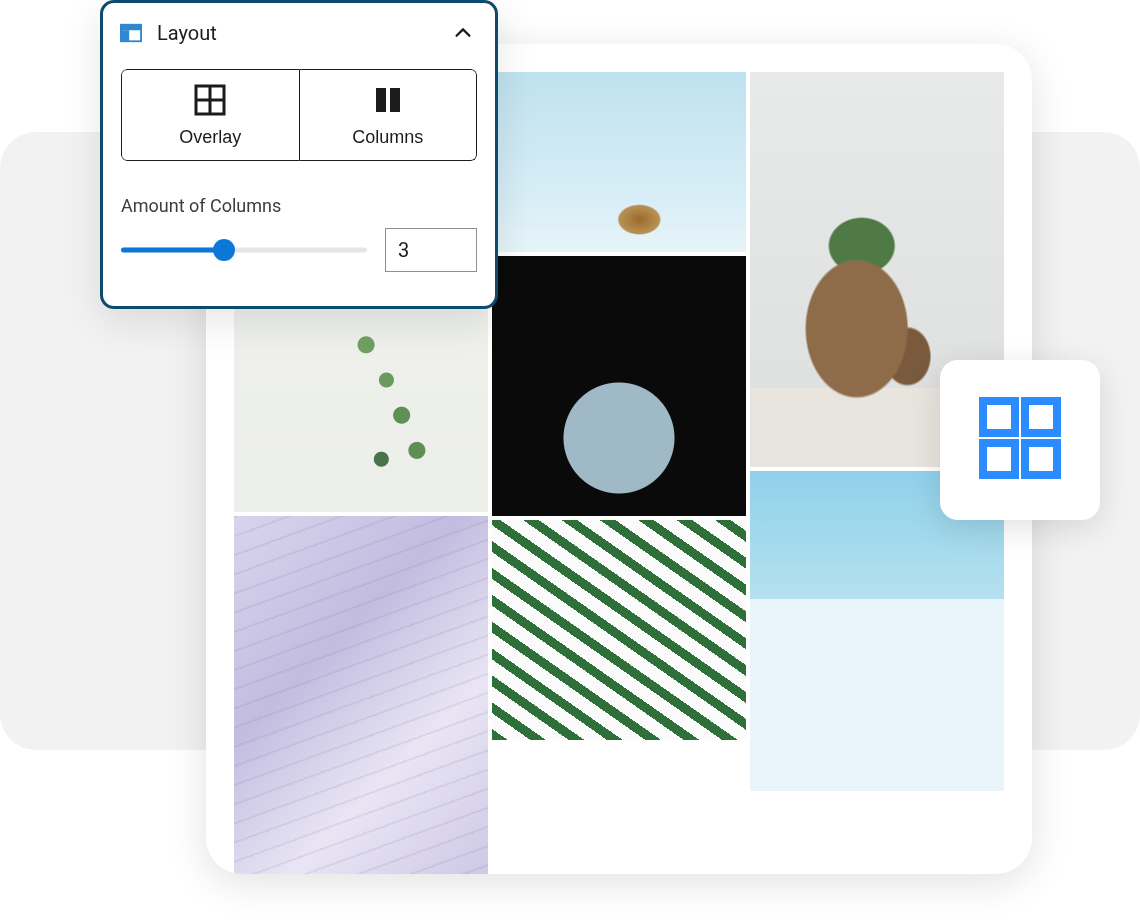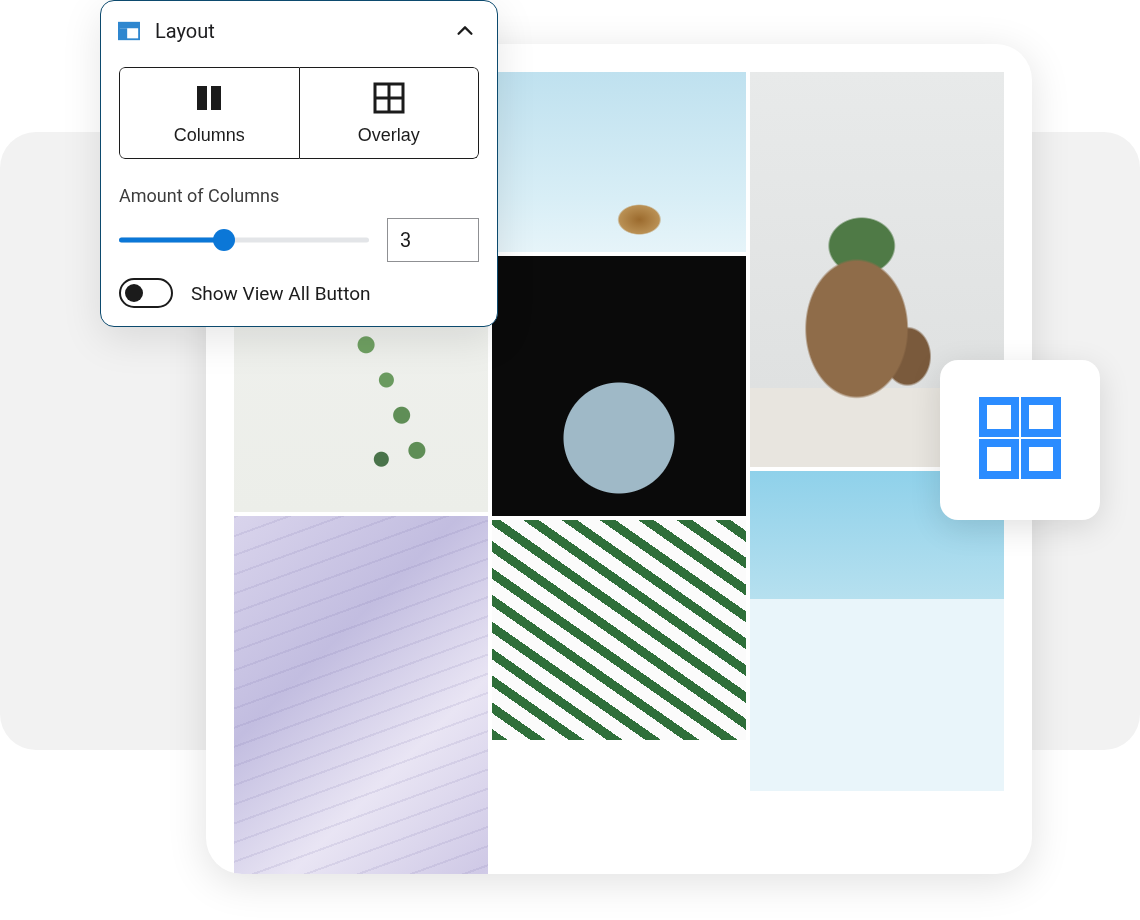--- a/index.html
+++ b/index.html
@@ -100,21 +100,21 @@
       justify-content: center;
     }
     .grid-badge svg { width: 82px; height: 82px; }
 
     .panel {
       position: absolute;
       left: 100px;
       top: 0;
       width: 398px;
       background: #fff;
-      border: 1px solid #0c4a6e;
+      border: 3px solid #0c4a6e;
       border-radius: 14px;
       box-shadow: 0 12px 40px rgba(0,0,0,0.10);
       padding: 0 0 18px 0;
     }
 
     .panel-header {
       display: flex;
       align-items: center;
       height: 60px;
       padding: 0 18px 0 16px;
@@ -242,51 +242,45 @@
         </svg>
     </span>
   </div>
 
   <div class="panel-body">
 
     <div class="seg">
       <button>
         <span class="sicon">
           <svg viewBox="0 0 34 34">
-              <rect x="5" y="5" width="10" height="24" fill="#1b1b1b"></rect>
-              <rect x="19" y="5" width="10" height="24" fill="#1b1b1b"></rect>
-            </svg>
-        </span>
-        <span>Columns</span>
-      </button>
-      <button>
-        <span class="sicon">
-          <svg viewBox="0 0 34 34">
               <rect x="3" y="3" width="28" height="28" fill="none" stroke="#1b1b1b" stroke-width="3"></rect>
               <line x1="17" y1="3" x2="17" y2="31" stroke="#1b1b1b" stroke-width="3"></line>
               <line x1="3" y1="17" x2="31" y2="17" stroke="#1b1b1b" stroke-width="3"></line>
             </svg>
         </span>
         <span>Overlay</span>
       </button>
+      <button>
+        <span class="sicon">
+          <svg viewBox="0 0 34 34">
+              <rect x="5" y="5" width="10" height="24" fill="#1b1b1b"></rect>
+              <rect x="19" y="5" width="10" height="24" fill="#1b1b1b"></rect>
+            </svg>
+        </span>
+        <span>Columns</span>
+      </button>
     </div>
 
-    <div class="label" style="margin-top:26px">Amount of Columns</div>
+    <div class="label" style="margin-top:34px">Amount of Columns</div>
 
     <div class="slider-row">
       <div class="slider">
         <div class="track"></div>
         <div class="fill"></div>
         <div class="thumb"></div>
       </div>
       <div class="numbox">
         <span>3</span>
       </div>
     </div>
 
-    <div class="toggle-row">
-      <div class="toggle">
-        <div class="knob"></div>
-      </div>
-      <span class="toggle-label">Show View All Button</span>
-    </div>
   </div>
 </div>
 
 </body></html>

